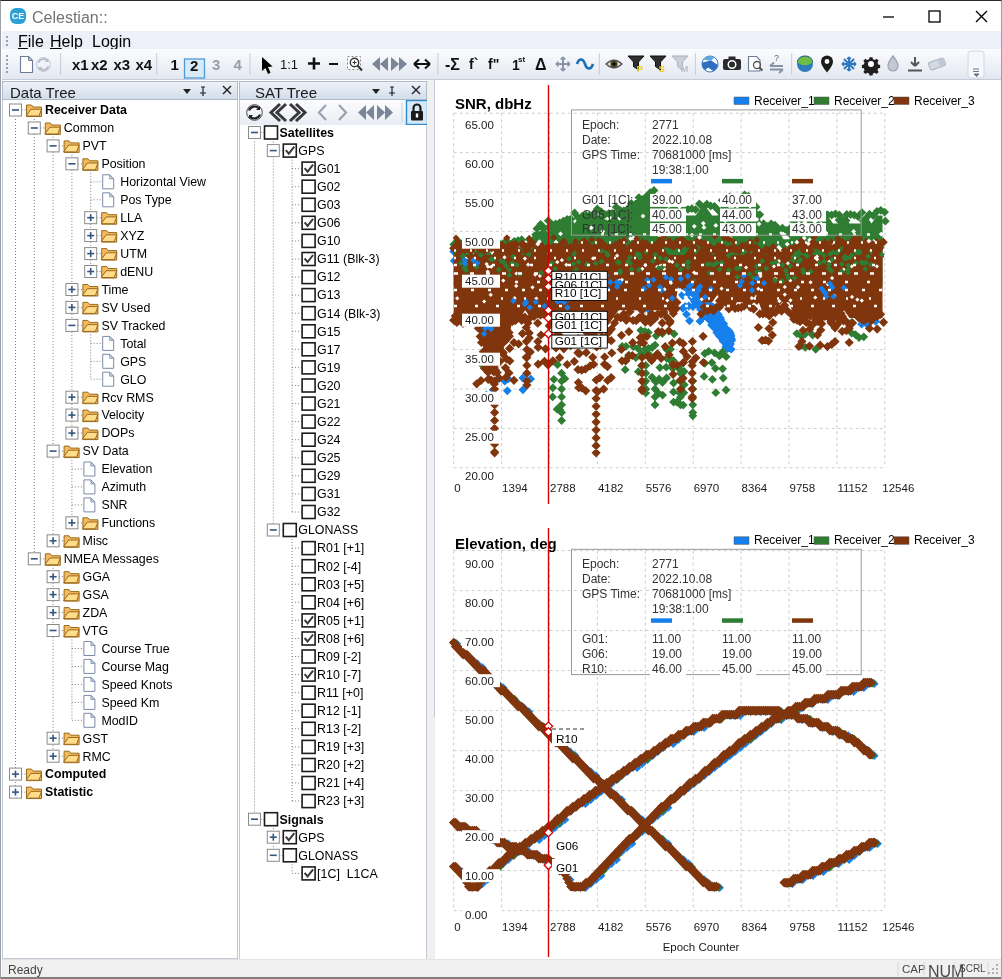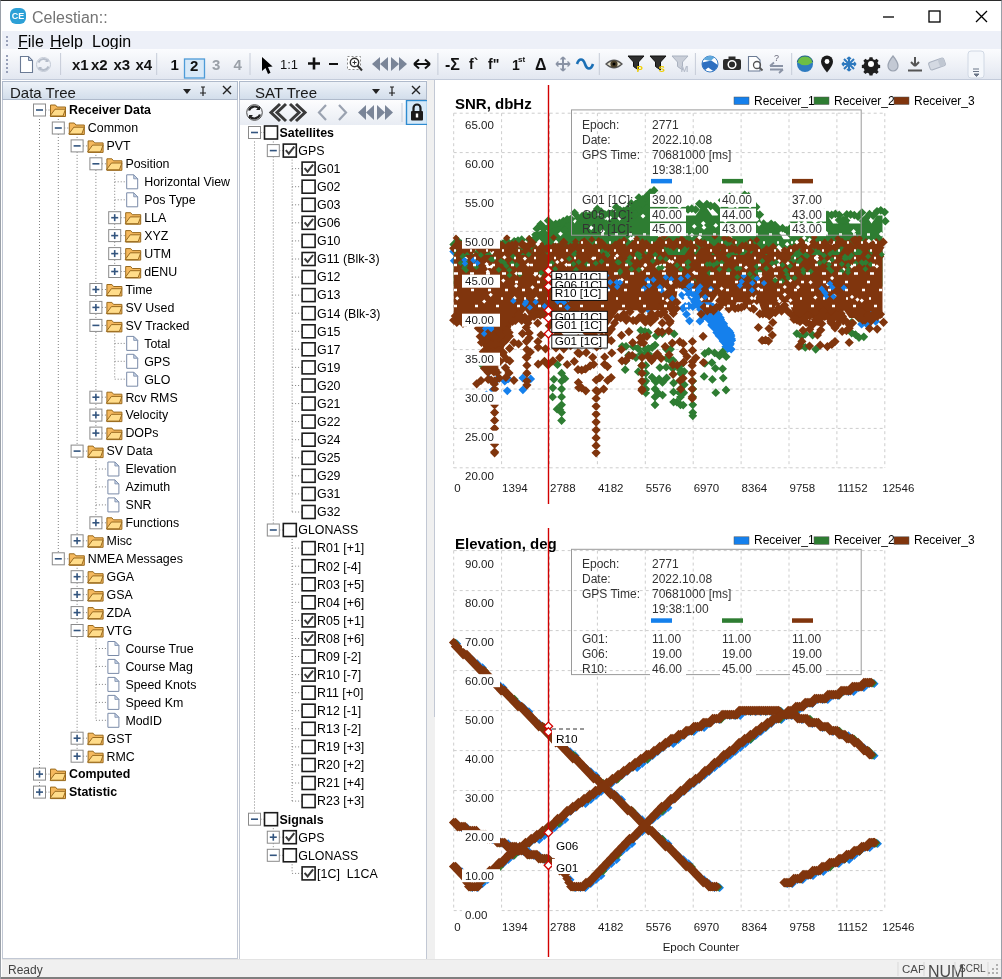--- a/index.html
+++ b/index.html
@@ -167,21 +167,21 @@
   </svg>
 
 <div class="abs phead" id="dtpanel">
     <span style="position:absolute;left:7px;top:2px;">Data Tree</span>
 <svg style="position:absolute;right:4px;top:3px;" width="52" height="12">
       <path d="M2 4l4 5 4-5z" fill="#222"></path>
       <path d="M22 2v6M19 8h6M22 8v3M20 2h4" stroke="#222" stroke-width="1.2" fill="none"></path>
       <path d="M42 1l8 8M50 1l-8 8" stroke="#222" stroke-width="1.4"></path>
     </svg>
   </div>
-<div class="abs pbody" style="left:1px;top:99px;width:236px;height:859px;padding-left:24px;"><svg width="236" height="859" viewBox="1 99 236 859" font-family="Liberation Sans, sans-serif">
+<div class="abs pbody" style="left:1px;top:99px;width:236px;height:859px;"><svg width="236" height="859" viewBox="1 99 236 859" font-family="Liberation Sans, sans-serif">
       <line x1="32.3" y1="118" x2="32.3" y2="557.8" class="dot"></line>
 <line x1="51.1" y1="135.9" x2="51.1" y2="539.8" class="dot"></line>
 <line x1="69.9" y1="153.9" x2="69.9" y2="432.1" class="dot"></line>
 <line x1="88.7" y1="171.8" x2="88.7" y2="270.5" class="dot"></line>
 <line x1="88.7" y1="333.4" x2="88.7" y2="378.2" class="dot"></line>
 <line x1="69.9" y1="459.1" x2="69.9" y2="521.8" class="dot"></line>
 <line x1="51.1" y1="566.8" x2="51.1" y2="755.2" class="dot"></line>
 <line x1="69.9" y1="638.5" x2="69.9" y2="719.3" class="dot"></line>
 <line x1="13.5" y1="118" x2="13.5" y2="791.1" class="dot"></line>
 <line x1="13.5" y1="109" x2="29.5" y2="109" class="dot"></line>

